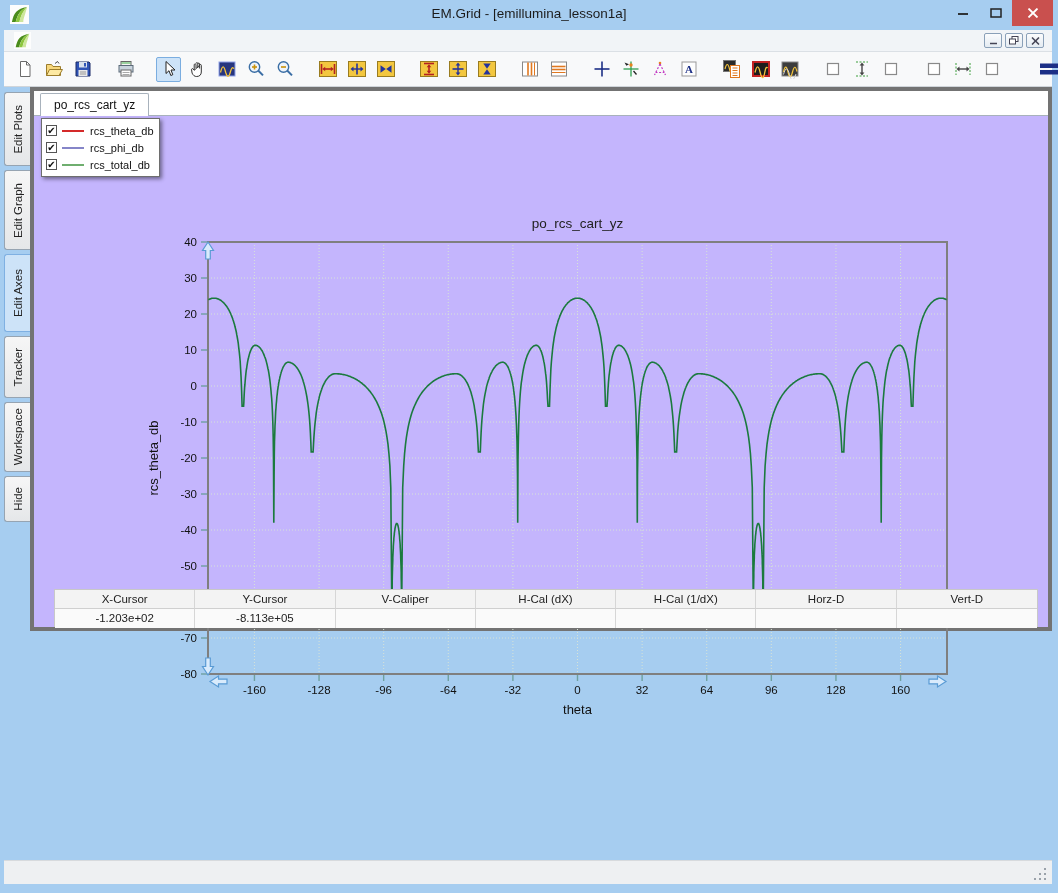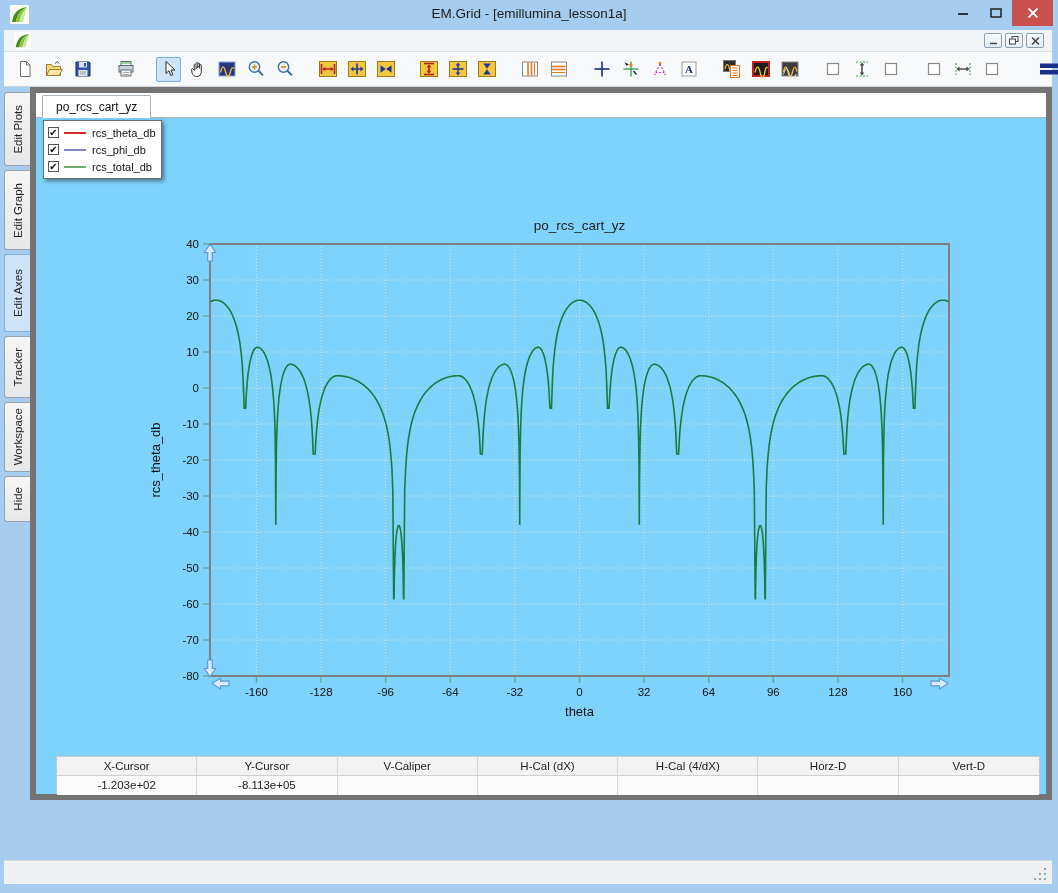--- a/index.html
+++ b/index.html
@@ -29,21 +29,21 @@
   .tbtn.active { background:#cde3f8; border:1px solid #7aade0; border-radius:2px; }
   .layout-btn { width:auto; padding:0 6px; margin-left:10px; display:flex; gap:5px; align-items:center; }
 
   
   .client { position:absolute; left:4px; top:87px; width:1048px; height:771px; }
   .side-tabs { position:absolute; left:0; top:0; width:26px; height:100%; display:flex; flex-direction:column; gap:4px; padding-top:5px; }
   .side-tab { width:26px; background:linear-gradient(#f6f6f6,#e5e7e9); border:1px solid #96a4b2; border-right:none; border-radius:3px 0 0 3px; display:flex; align-items:center; justify-content:center; }
   .side-tab span { writing-mode:vertical-rl; transform:rotate(180deg); font-size:11.5px; color:#222; white-space:nowrap; }
   .side-tab.active { background:#cde3f8; border-color:#7fb0e2; }
 
-  .panel { position:absolute; left:26px; top:0; width:1022px; height:713px; background:#7dd3fc; border:6px solid #737373; }
+  .panel { position:absolute; left:26px; top:0; width:1022px; height:544px; background:#c4b5fd; border:4px solid #737373; }
   .tabbar { position:absolute; left:0; top:0; right:0; height:25px; border-bottom:1px solid #a8b2bc; background:#fff; }
   .doc-tab { position:absolute; left:6px; top:2px; height:23px; padding:4px 13px 0; background:#fff; border:1px solid #a8b2bc; border-bottom:none; border-radius:2px 2px 0 0; font-size:12px; color:#111; }
 
   
   .legend { position:absolute; left:7px; top:27px; width:119px; background:#fff; border:1px solid #6e6e6e; box-shadow:2px 2px 4px rgba(0,0,0,.45); padding:3px 4px; z-index:5; }
   .lrow { display:flex; align-items:center; height:17px; }
   .lcheck { width:11px; height:11px; border:1px solid #555; background:#fff; font-size:10px; line-height:9px; text-align:center; color:#111; margin-right:5px; }
   .lswatch { width:22px; height:2px; margin-right:6px; }
   .llabel { font-size:11px; color:#111; }
 
@@ -504,21 +504,21 @@
           <polygon points="64,38 69.5,46.5 66.3,46.5 66.3,55 61.7,55 61.7,46.5 58.5,46.5" fill="#d9ebfc" stroke="#5a9bd4" stroke-width="1.2"></polygon>
           <polygon points="64,471 69.5,462.5 66.3,462.5 66.3,454 61.7,454 61.7,462.5 58.5,462.5" fill="#d9ebfc" stroke="#5a9bd4" stroke-width="1.2"></polygon>
           <polygon points="66,477.5 74.5,472 74.5,475.2 83,475.2 83,479.8 74.5,479.8 74.5,483" fill="#d9ebfc" stroke="#5a9bd4" stroke-width="1.2"></polygon>
           <polygon points="802,477.5 793.5,472 793.5,475.2 785,475.2 785,479.8 793.5,479.8 793.5,483" fill="#d9ebfc" stroke="#5a9bd4" stroke-width="1.2"></polygon>
         </svg>
       <div class="status-table" id="status-table">
           <div class="scell shead">X-Cursor</div>
           <div class="scell shead">Y-Cursor</div>
           <div class="scell shead">V-Caliper</div>
           <div class="scell shead">H-Cal (dX)</div>
-          <div class="scell shead">H-Cal (4/dX)</div>
+          <div class="scell shead">H-Cal (1/dX)</div>
           <div class="scell shead">Horz-D</div>
           <div class="scell shead">Vert-D</div>
           <div class="scell sval">-1.203e+02</div>
           <div class="scell sval">-8.113e+05</div>
           <div class="scell sval"></div>
           <div class="scell sval"></div>
           <div class="scell sval"></div>
           <div class="scell sval"></div>
           <div class="scell sval"></div>
         </div>

